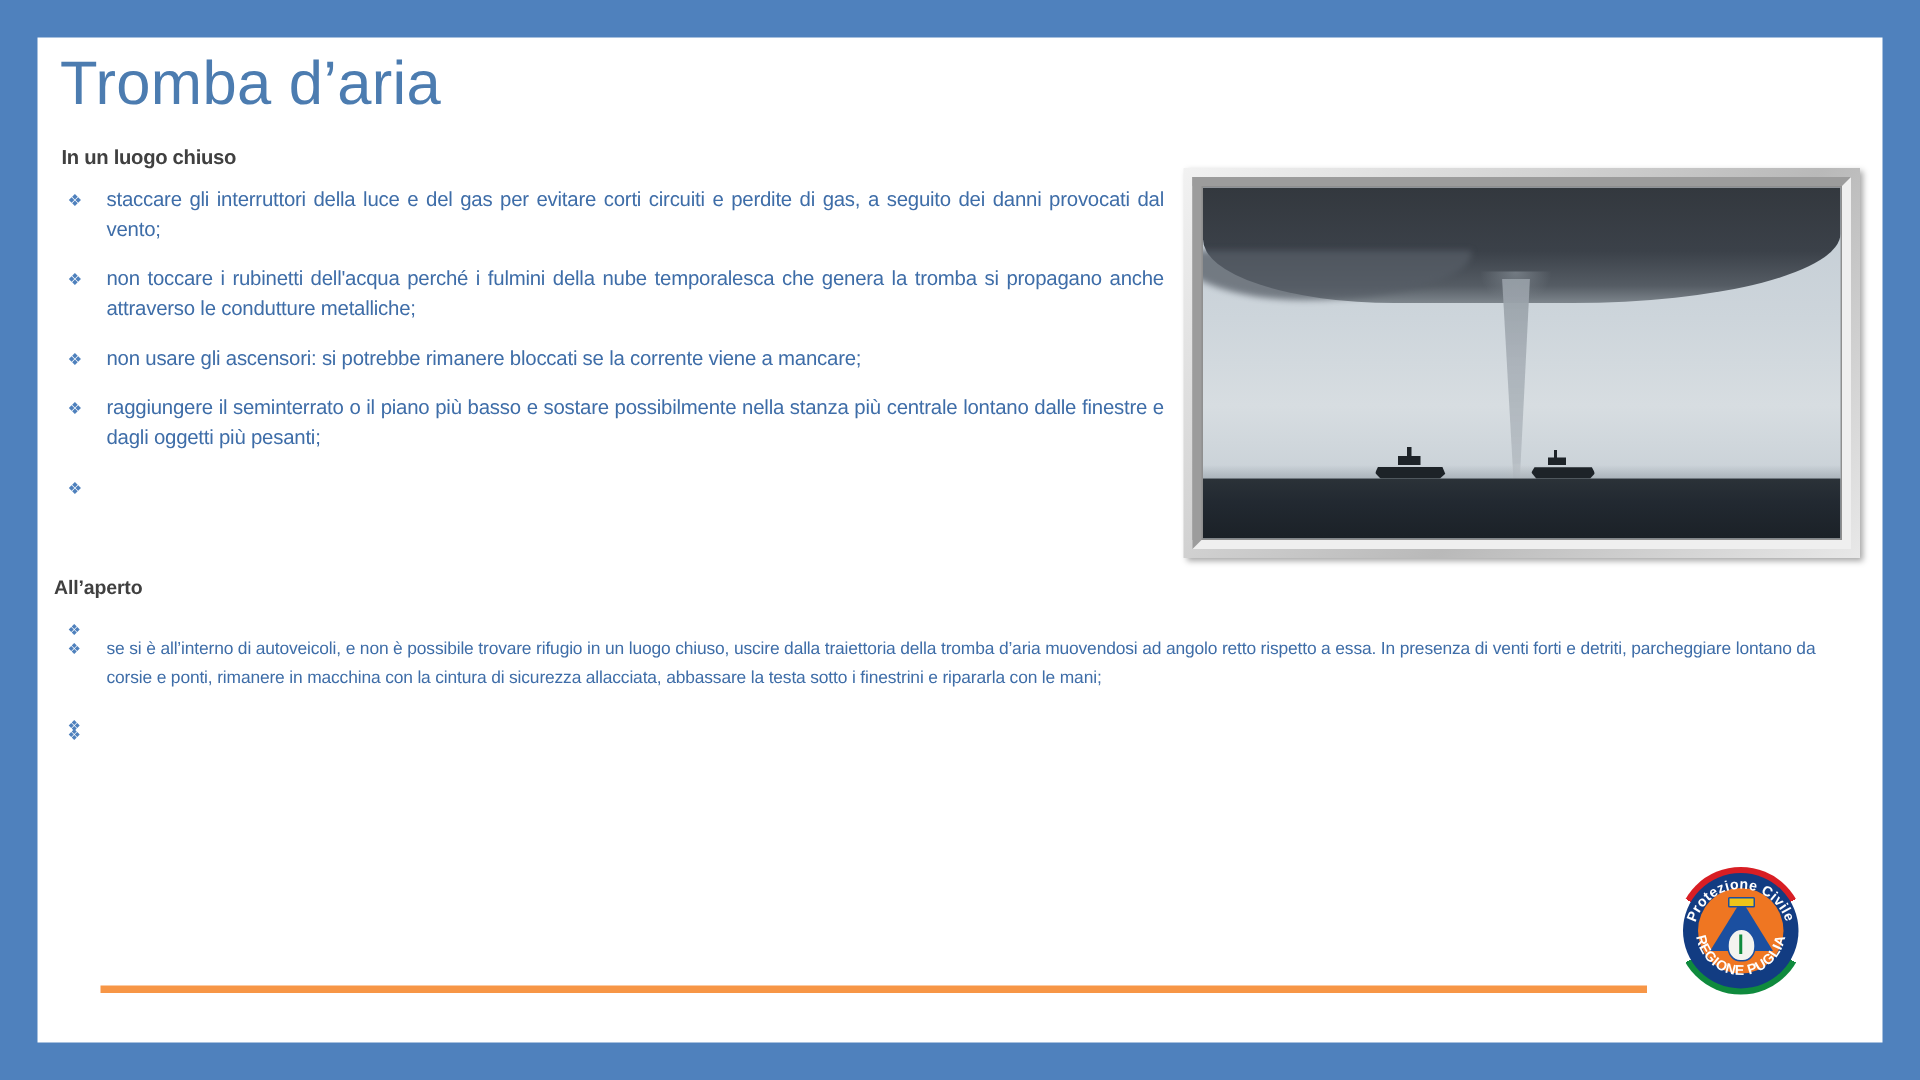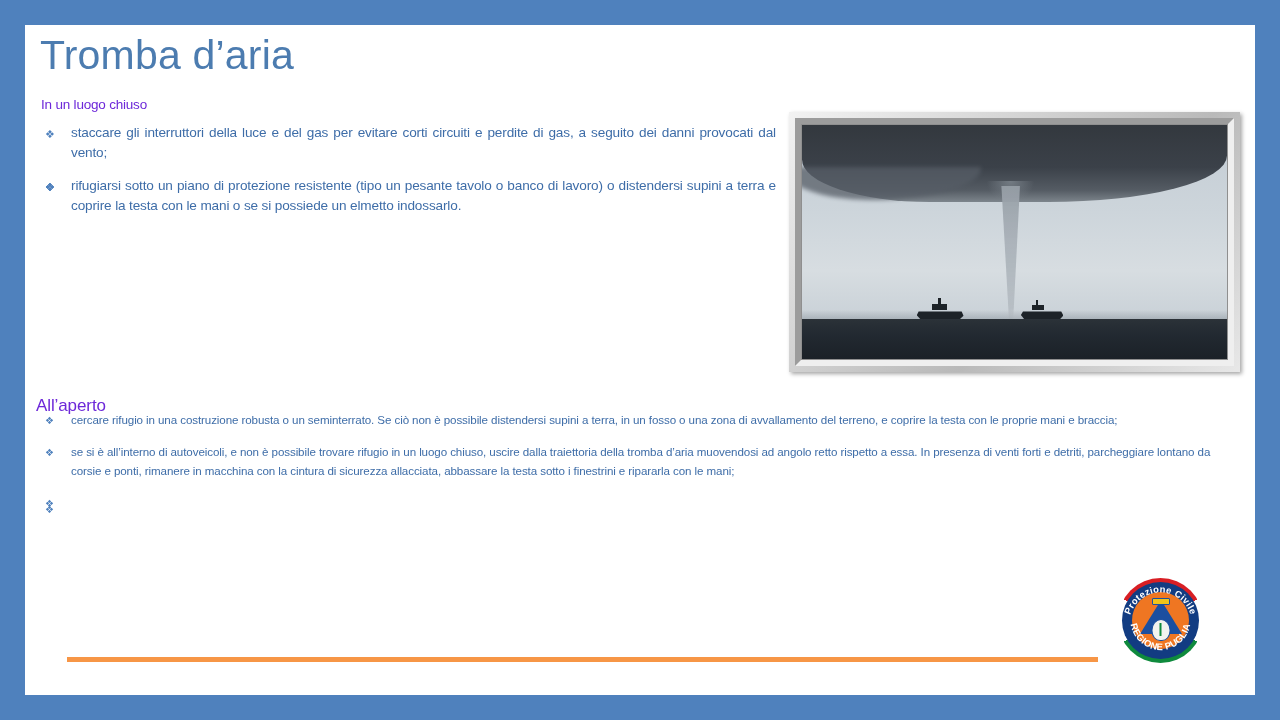--- a/index.html
+++ b/index.html
@@ -20,24 +20,24 @@
   }
   
   #title{
     position:absolute;left:15px;top:5px;width:900px;
     font-size:41px;line-height:50px;
     color:#4C7CB0;font-weight:400;letter-spacing:0.2px;
     white-space:nowrap;
   }
   
   .sec-head{
-    position:absolute;color:#6d28d9;font-weight:normal;
+    position:absolute;color:#404040;font-weight:bold;
   }
   #head-chiuso{left:16px;top:72px;font-size:13.5px;letter-spacing:-0.2px;}
-  #head-aperto{left:11px;top:371px;font-size:17px;letter-spacing:-0.1px;}
+  #head-aperto{left:11px;top:359px;font-size:13px;letter-spacing:-0.1px;}
   
   .blist{position:absolute;margin:0;padding:0;list-style:none;}
   .blist li{
     position:relative;color:#3E6DA8;
     padding-left:30px;
   }
   .blist li .bullet{
     position:absolute;left:4px;top:0;
     color:#4F81BD;font-size:12px;line-height:inherit;
   }
@@ -200,39 +200,40 @@
 
     <div class="sec-head" id="head-chiuso">In un luogo chiuso</div>
 
     <ul class="blist" id="list-indoor">
       <li>
         <span class="bullet">❖</span>
         <span>staccare gli interruttori della luce e del gas per evitare corti circuiti e perdite di gas, a seguito dei danni provocati dal vento;</span>
       </li>
       <li>
         <span class="bullet">❖</span>
-      </li>
-      <li>
-        <span class="bullet">❖</span>
-      </li>
-      <li>
-        <span class="bullet">❖</span>
-      </li>
-      <li>
-        <span class="bullet">❖</span>
-        <span>rifugiarsi sotto un piano di protezione resistente (tipo un pesante tavolo o banco di lavoro) o distendersi supini a terra e coprire la testa con le mani o se si possiede un elmetto indossarlo.</span>
+        <span>non toccare i rubinetti dell'acqua perché i fulmini della nube temporalesca che genera la tromba si propagano anche attraverso le condutture metalliche;</span>
+      </li>
+      <li>
+        <span class="bullet">❖</span>
+        <span>non usare gli ascensori: si potrebbe rimanere bloccati se la corrente viene a mancare;</span>
+      </li>
+      <li>
+        <span class="bullet">❖</span>
+        <span>raggiungere il seminterrato o il piano più basso e sostare possibilmente nella stanza più centrale lontano dalle finestre e dagli oggetti più pesanti;</span>
+      </li>
+      <li>
+        <span class="bullet">❖</span>
       </li>
     </ul>
 
     <div class="sec-head" id="head-aperto">All’aperto</div>
 
     <ul class="blist" id="list-outdoor">
       <li>
         <span class="bullet">❖</span>
-        <span>cercare rifugio in una costruzione robusta o un seminterrato. Se ciò non è possibile distendersi supini a terra, in un fosso o una zona di avvallamento del terreno, e coprire la testa con le proprie mani e braccia;</span>
       </li>
       <li>
         <span class="bullet">❖</span>
         <span>se si è all’interno di autoveicoli, e non è possibile trovare rifugio in un luogo chiuso, uscire dalla traiettoria della tromba d’aria muovendosi ad angolo retto rispetto a essa. In presenza di venti forti e detriti, parcheggiare lontano da corsie e ponti, rimanere in macchina con la cintura di sicurezza allacciata, abbassare la testa sotto i finestrini e ripararla con le mani;</span>
       </li>
       <li>
         <span class="bullet">❖</span>
       </li>
       <li class="spaced">
         <span class="bullet">❖</span>

